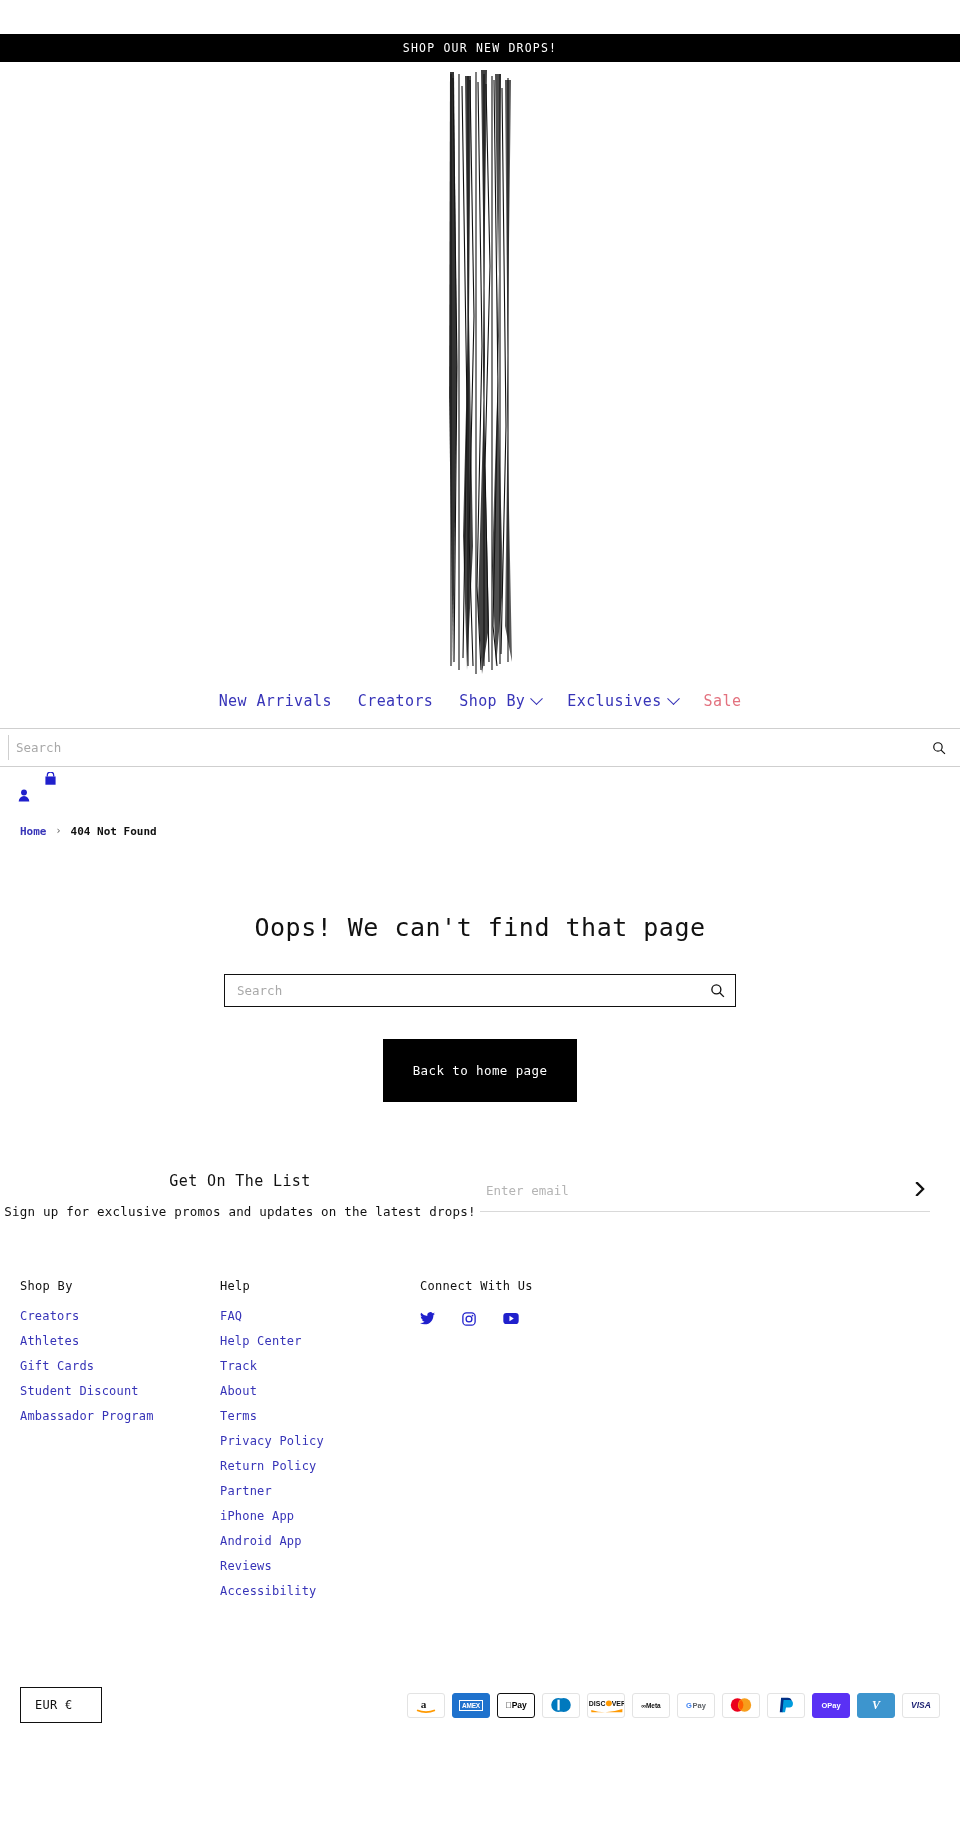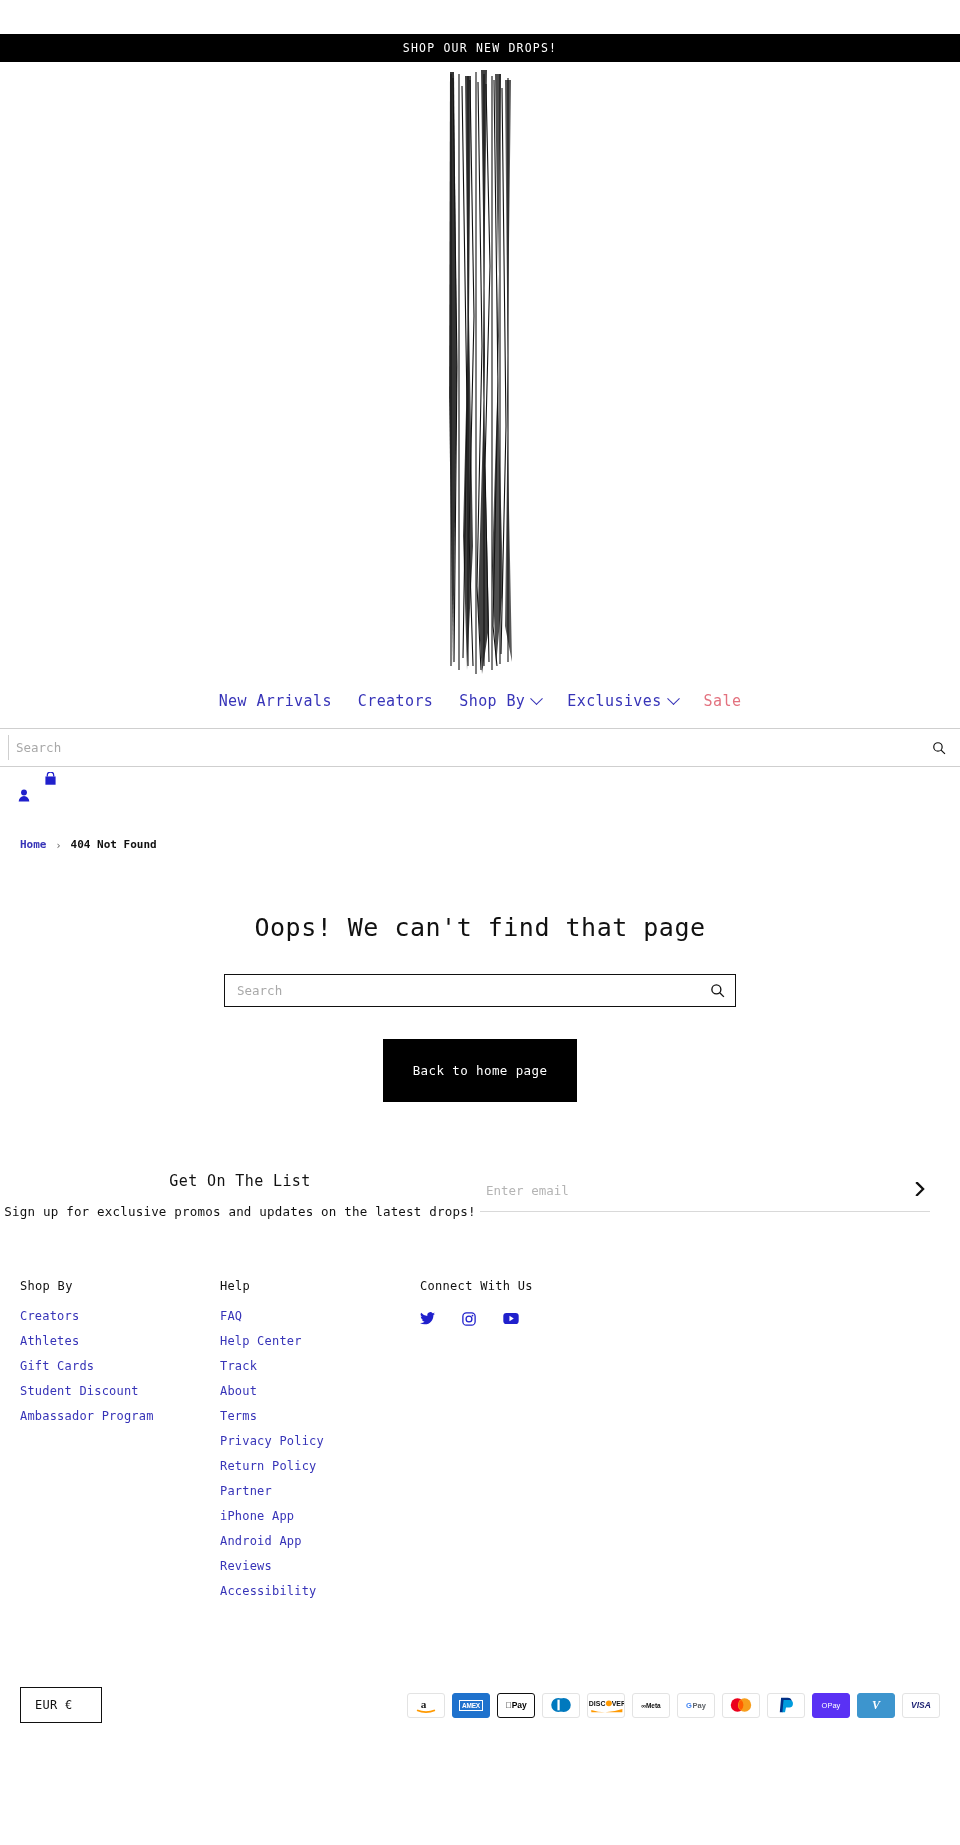--- a/index.html
+++ b/index.html
@@ -102,21 +102,21 @@
     position: relative;
   }
   .bag-icon { position: absolute; left: 44px; top: 4px; }
   .user-icon { position: absolute; left: 18px; top: 20px; }
 
   
   .breadcrumb {
     padding: 6px 0 0 20px;
     font-size: 11px;
     display: flex;
-    align-items: flex-end;
+    align-items: flex-start;
     gap: 9px;
     height: 32px;
   }
   .breadcrumb a { color: #3734b8; text-decoration: none; font-weight: 700;}
   .breadcrumb .sep { color: #5c5c5c; font-size: 10px; }
   .breadcrumb .cur { color: #111; font-weight: 700; }
 
   
   .main-404 {
     padding-top: 62px;
@@ -473,21 +473,21 @@
           <path d="M14 3.2 a7.5 7.5 0 0 0 0 11.6 a7.5 7.5 0 0 0 0 -11.6z" fill="#ff5f00"></path>
         </svg>
       </span>
       <span class="pay">
         <svg width="18" height="18" viewBox="0 0 20 22">
           <path d="M4 2 h8 a5 5 0 0 1 0 10 H7.5 L6.2 20 H2.4 Z" fill="#003087"></path>
           <path d="M7 5 h7 a4.4 4.4 0 0 1 0 9 h-4 l-1.2 6 H5.6 Z" fill="#009cde"></path>
         </svg>
       </span>
       <span class="pay" style="background:#5a31f4;border-color:#5a31f4;">
-        <span style="color:#fff;font-size:7.5px;font-weight:400;">OPay</span>
+        <span style="color:#fff;font-size:7.5px;font-weight:700;">OPay</span>
       </span>
       <span class="pay" style="background:#3d95ce;border-color:#3d95ce;">
         <span style="color:#fff;font-size:12px;font-weight:800;font-style:italic;font-family:'Liberation Serif',serif;">V</span>
       </span>
       <span class="pay">
         <span style="color:#1a1f71;font-size:8.5px;font-weight:800;font-style:italic;">VISA</span>
       </span>
     </div>
   </div>
 

